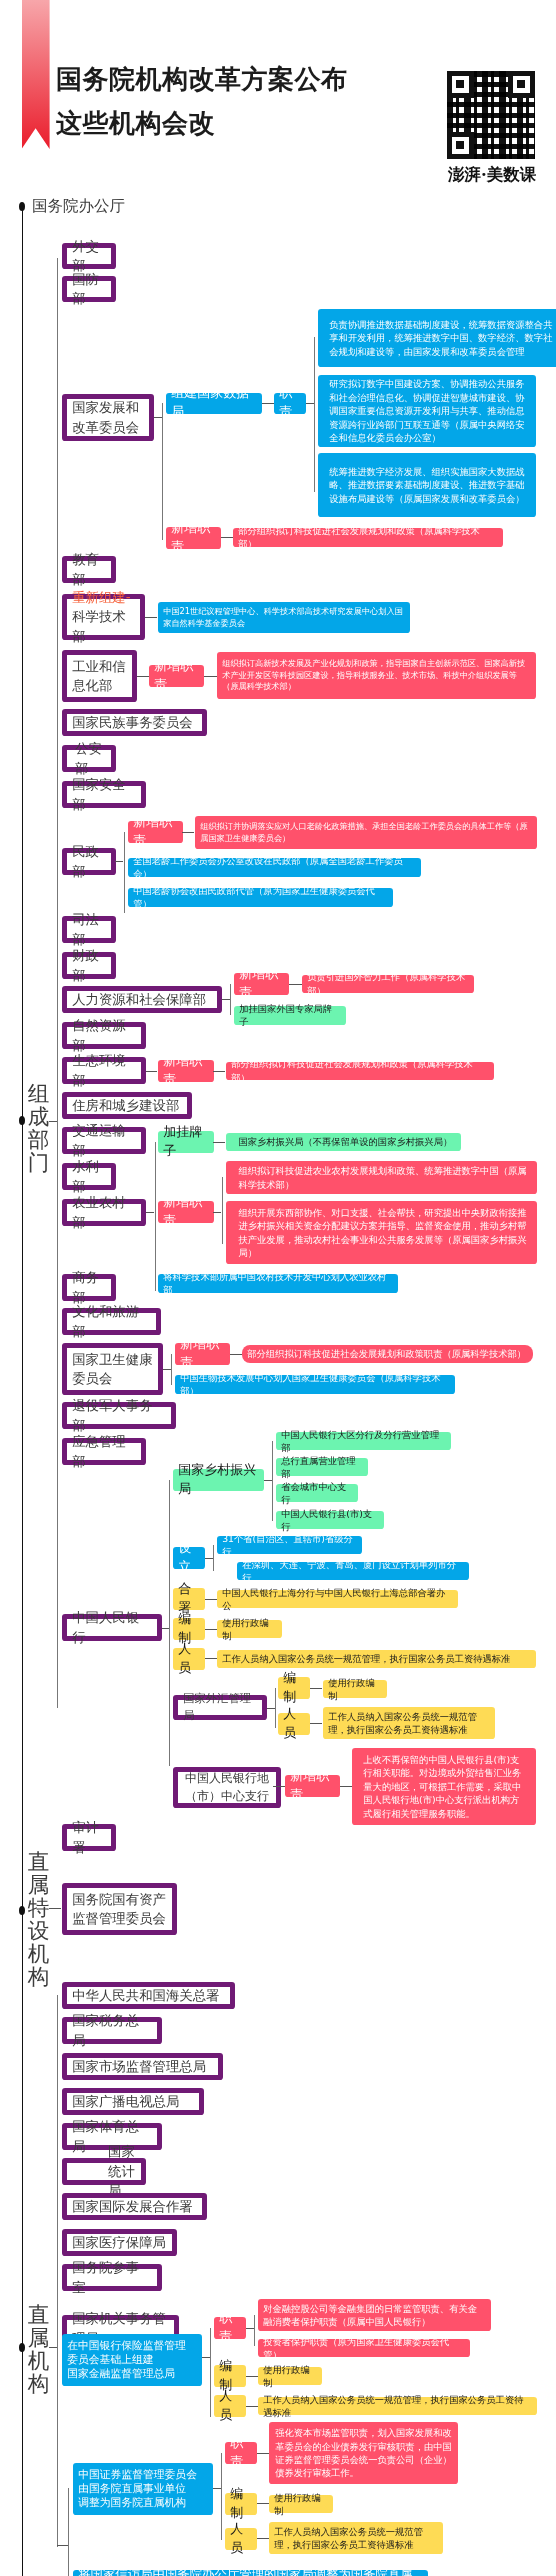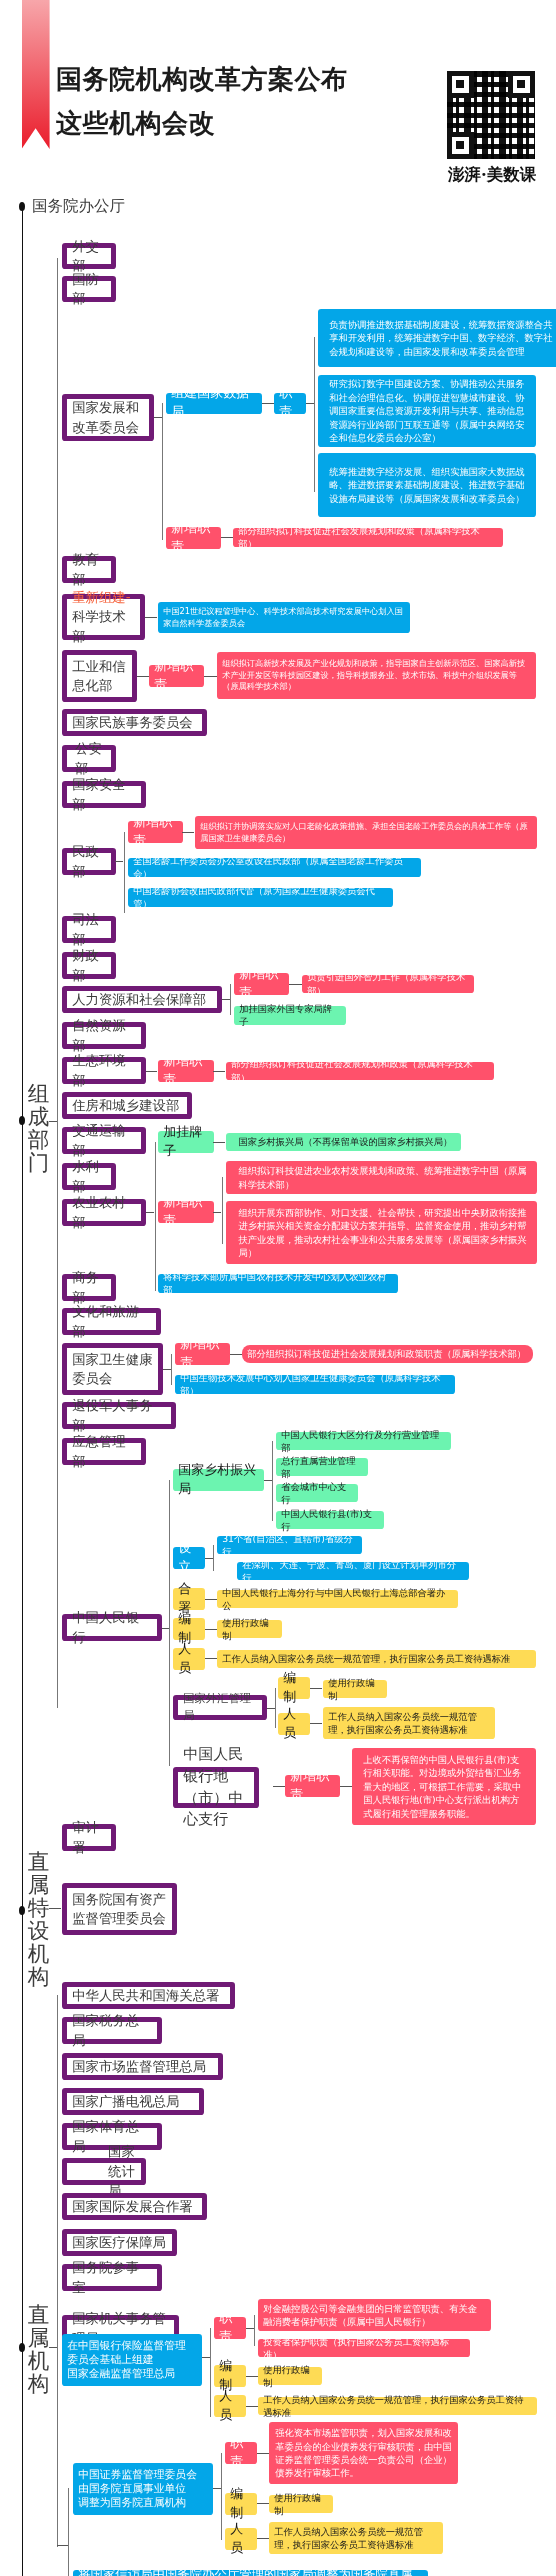--- a/index.html
+++ b/index.html
@@ -202,21 +202,21 @@
 <div class="node n-white" style="left:173px;top:1695px;width:94px;height:25px;font-size:11.3px;">国家外汇管理局</div>
 <div class="hline" style="left:267px;top:1708px;width:8.2px;"></div>
 <div class="vline" style="left:275px;top:1688px;height:40px;"></div>
 <div class="node n-yellow tag" style="left:278px;top:1677px;width:32px;height:21.6px;">编制</div>
 <div class="hline" style="left:310px;top:1688px;width:12.4px;"></div>
 <div class="node n-yellow txt-m" style="left:323px;top:1680px;width:64px;height:18px;">使用行政编制</div>
 <div class="node n-yellow tag" style="left:278px;top:1713px;width:32px;height:21.6px;">人员</div>
 <div class="hline" style="left:310px;top:1723px;width:12.4px;"></div>
 <div class="node n-yellow txt-m" style="left:323px;top:1707px;width:172px;height:32px;">工作人员纳入国家公务员统一规范管理，执行国家公务员工资待遇标准</div>
 
-<div class="node n-white" style="left:173px;top:1767px;width:86px;height:41px;flex-direction:column;align-items:center;justify-content:center;font-size:15px;">
+<div class="node n-white" style="left:173px;top:1767px;width:108px;height:41px;flex-direction:column;align-items:center;justify-content:center;font-size:12px;">
   <span>中国人民银行地</span>
     <span>（市）中心支行</span>
 </div>
 <div class="hline" style="left:273px;top:1786px;width:12.4px;"></div>
 <div class="node n-pink tag" style="left:285px;top:1775px;width:55px;height:21.6px;">新增职责</div>
 <div class="hline" style="left:340px;top:1786px;width:12.4px;"></div>
 <div class="node n-pink txt-m" style="left:352px;top:1748px;width:184px;height:77px;padding:3.1px 11.3px;">上收不再保留的中国人民银行县(市)支行相关职能。对边境或外贸结售汇业务量大的地区，可根据工作需要，采取中国人民银行地(市)中心支行派出机构方式履行相关管理服务职能。</div>
 
 <div class="node n-white" style="left:62px;top:1824px;width:54px;height:27px;">审计署</div>
 
@@ -241,21 +241,21 @@
   <span>在中国银行保险监督管理</span>
     <span>委员会基础上组建</span>
     <span>国家金融监督管理总局</span>
 </div>
 <div class="hline" style="left:202px;top:2357px;width:8.2px;"></div>
 <div class="vline" style="left:210px;top:2328px;height:89px;"></div>
 <div class="node n-pink tag" style="left:214px;top:2317px;width:32px;height:21.6px;">职责</div>
 <div class="hline" style="left:246px;top:2328px;width:8.2px;"></div>
 <div class="vline" style="left:254px;top:2315px;height:31px;"></div>
 <div class="node n-pink txt-m" style="left:258px;top:2299px;width:233px;height:32px;">对金融控股公司等金融集团的日常监管职责、有关金融消费者保护职责（原属中国人民银行）</div>
-<div class="node n-pink txt-m" style="left:258px;top:2339px;width:212px;height:18px;">投资者保护职责（执行国家公务员工资待遇标准）</div>
+<div class="node n-pink txt-m" style="left:258px;top:2339px;width:212px;height:18px;">投资者保护职责（原为国家卫生健康委员会代管）</div>
 <div class="node n-yellow tag" style="left:214px;top:2365px;width:32px;height:21.6px;">编制</div>
 <div class="hline" style="left:246px;top:2376px;width:12.4px;"></div>
 <div class="node n-yellow txt-m" style="left:258px;top:2367px;width:64px;height:18px;">使用行政编制</div>
 <div class="node n-yellow tag" style="left:214px;top:2395px;width:32px;height:21.6px;">人员</div>
 <div class="hline" style="left:246px;top:2406px;width:12.4px;"></div>
 <div class="node n-yellow txt-m" style="left:258px;top:2397px;width:279px;height:18px;">工作人员纳入国家公务员统一规范管理，执行国家公务员工资待遇标准</div>
 
 <div class="vline" style="left:68px;top:2488px;height:283px;"></div>
 <div class="hline" style="left:57px;top:2545px;width:10.8px;"></div>
 <div class="node n-blue" style="left:73px;top:2463px;width:140px;height:52px;flex-direction:column;align-items:flex-start;justify-content:center;font-size:10.8px;line-height:1.3;">

